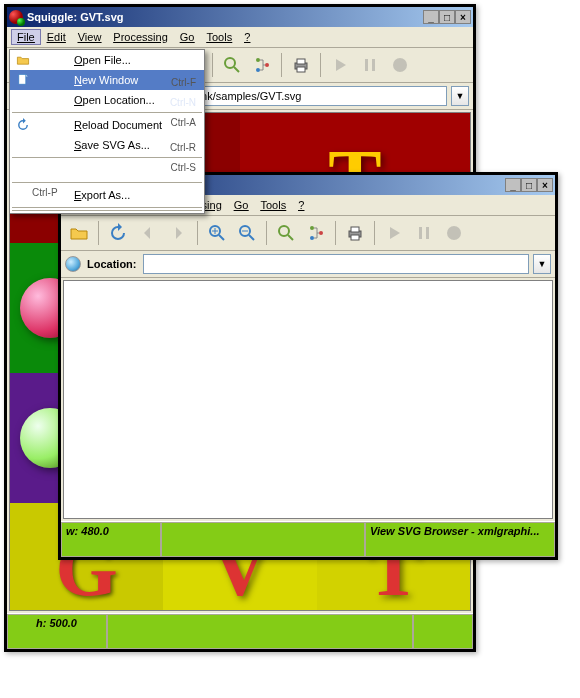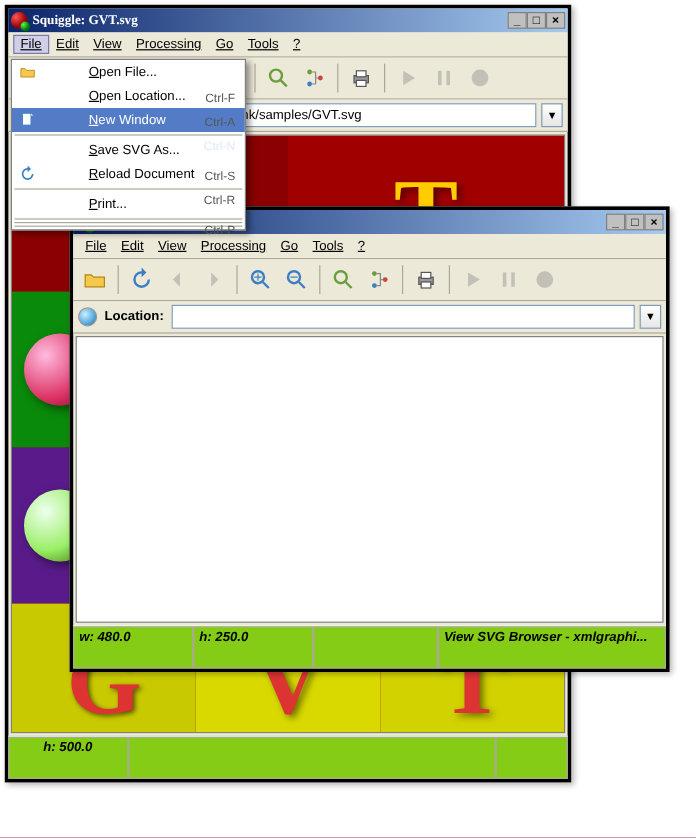--- a/index.html
+++ b/index.html
@@ -1,27 +1,27 @@
 <!DOCTYPE html>
 <html><head>
 <meta charset="utf-8">
 <style>
   * { box-sizing: border-box; margin: 0; padding: 0; }
   body { font-family: "Tahoma", "Arial", sans-serif; font-size: 11px; background: #fff; width: 580px; height: 698px; position: relative; overflow: hidden; }
   .window { position: absolute; border: 3px solid #000; background: #ece9d8; display: flex; flex-direction: column; box-shadow: 2px 2px 5px rgba(0,0,0,0.3);}
   .titlebar { background: linear-gradient(to right, #0a246a, #a6caf0); color: #fff; display: flex; align-items: center; height: 20px; padding: 0 2px; }
   .titlebar .app-icon { width: 14px; height: 14px; margin-right: 4px; background: radial-gradient(circle at 30% 30%, #f55, #900 60%); border-radius: 50%; position: relative; }
   .titlebar .app-icon::after { content:''; position:absolute; right:-2px; bottom:-2px; width:8px; height:8px; background: radial-gradient(circle at 30% 30%, #5f5, #070 60%); border-radius:50%;}
-  .titlebar .title-text { font-weight: bold; flex: 1; font-family: Liberation Serif, serif; }
+  .titlebar .title-text { font-weight: bold; flex: 1; }
   .titlebar .win-btns { display: flex; gap: 0; }
   .titlebar .win-btn { width: 16px; height: 14px; background: #c0c0c0; border: 1px solid #808080; display:flex; align-items:center; justify-content:center; font-size: 10px; font-weight:bold; color:#000; cursor:pointer;}
   .menubar { background: #ece9d8; display: flex; padding: 2px 4px; border-bottom: 1px solid #aca899;}
   .menubar .menu-item { padding: 2px 6px; text-decoration: underline; text-decoration-color: #000; text-underline-offset: 1px; cursor:pointer;}
   .menubar .menu-item.active { background: #cfcfe8; border: 1px solid #7a7aad; padding: 1px 5px;}
-  .menubar .menu-item span.u { }
+  .menubar .menu-item span.u { text-decoration: underline; }
   
   .toolbar { background: #ece9d8; padding: 3px 4px; display: flex; align-items: center; gap: 2px; border-bottom: 1px solid #aca899;}
   .tool-btn { width: 28px; height: 28px; display:flex; align-items:center; justify-content:center; border: 1px solid transparent; border-radius:3px; cursor:pointer;}
   .tool-sep { width: 1px; height: 24px; background: #aca899; margin: 0 3px; }
   .tool-btn svg { width: 20px; height: 20px; }
   .disabled svg { opacity: 0.4; filter: grayscale(100%);}
   
   .locbar { background: #ece9d8; padding: 3px 4px; display: flex; align-items: center; gap: 4px; border-bottom: 1px solid #aca899;}
   .locbar .loc-label { font-weight: bold; padding: 0 2px;}
   .locbar input { flex: 1; height: 20px; border: 1px solid #7f9db9; padding: 0 4px; font-family: inherit; font-size: 11px;}
@@ -209,57 +209,61 @@
   <div class="dropdown" id="filemenu" style="left:2px; top:42px;">
   <div class="row">
         <span class="micon">
           <svg width="14" height="14" viewBox="0 0 20 20">
             <path d="M2 6h5l2 2h9v8H2z" fill="#f5c94e" stroke="#b8860b"></path>
           </svg>
         </span>
         <span class="mlabel"><span class="u">O</span>pen File...</span>
         <span class="mshort">Ctrl-F</span>
       </div>
-      <div class="row">
-        <span class="micon"></span>
-        <span class="mlabel"><span class="u">O</span>pen Location...</span>
-        <span class="mshort">Ctrl-A</span>
-      </div>
       <div class="row sel">
         <span class="micon">
           <svg width="14" height="14" viewBox="0 0 20 20">
             <rect x="4" y="2" width="10" height="14" fill="#fff" stroke="#3a7fc4"></rect>
             <path d="M14 2l3 3h-3z" fill="#bde"></path>
           </svg>
         </span>
         <span class="mlabel"><span class="u">N</span>ew Window</span>
         <span class="mshort">Ctrl-N</span>
       </div>
-      <div class="sep"></div>
       <div class="row">
         <span class="micon"></span>
-        <span class="mlabel"><span class="u">S</span>ave SVG As...</span>
-        <span class="mshort">Ctrl-S</span>
-      </div>
+        <span class="mlabel"><span class="u">O</span>pen Location...</span>
+        <span class="mshort">Ctrl-A</span>
+      </div>
+      <div class="sep"></div>
       <div class="row">
         <span class="micon">
           <svg width="14" height="14" viewBox="0 0 20 20">
             <path d="M10 3a7 7 0 1 0 7 7h-2a5 5 0 1 1-5-5v3l4-4-4-4z" fill="#3a7fc4"></path>
           </svg>
         </span>
         <span class="mlabel"><span class="u">R</span>eload Document</span>
         <span class="mshort">Ctrl-R</span>
       </div>
-      <div class="sep"></div>
       <div class="row">
         <span class="micon"></span>
-        <span class="mlabel"><span class="u">P</span>rint...</span>
+        <span class="mlabel"><span class="u">S</span>ave SVG As...</span>
+        <span class="mshort">Ctrl-S</span>
+      </div>
+      <div class="sep"></div>
+      <div class="row">
+        <span class="micon"></span>
         <span class="mshort">Ctrl-P</span>
       </div>
       <div class="sep"></div>
+      <div class="row">
+        <span class="micon"></span>
+        <span class="mlabel"><span class="u">E</span>xport As...</span>
+        <span class="mshort"></span>
+      </div>
       <div class="sep"></div>
       <div class="sep"></div>
     </div>
 </div>
 
 <div class="window" style="left:58px; top:172px; width:500px; height:388px;">
   <div class="titlebar">
     <div class="app-icon"></div>
     <div class="title-text">Squiggle</div>
     <div class="win-btns">
@@ -360,17 +364,16 @@
     <div class="globe"></div>
     <div class="loc-label">Location:</div>
     <input type="text" value="" style="">
     <div class="loc-dd">
         <span class="tri">▼</span>
       </div>
   </div>
   <div class="content"></div>
   <div class="statusbar">
     <div class="cell" style="width:100px;">w: 480.0</div>
-    <div class="cell" style="width:100px;">h: 250.0</div>
     <div class="cell" style="flex:1;"></div>
     <div class="cell" style="width:190px;">View SVG Browser - xmlgraphi...</div>
   </div>
 </div>
 
 </body></html>

